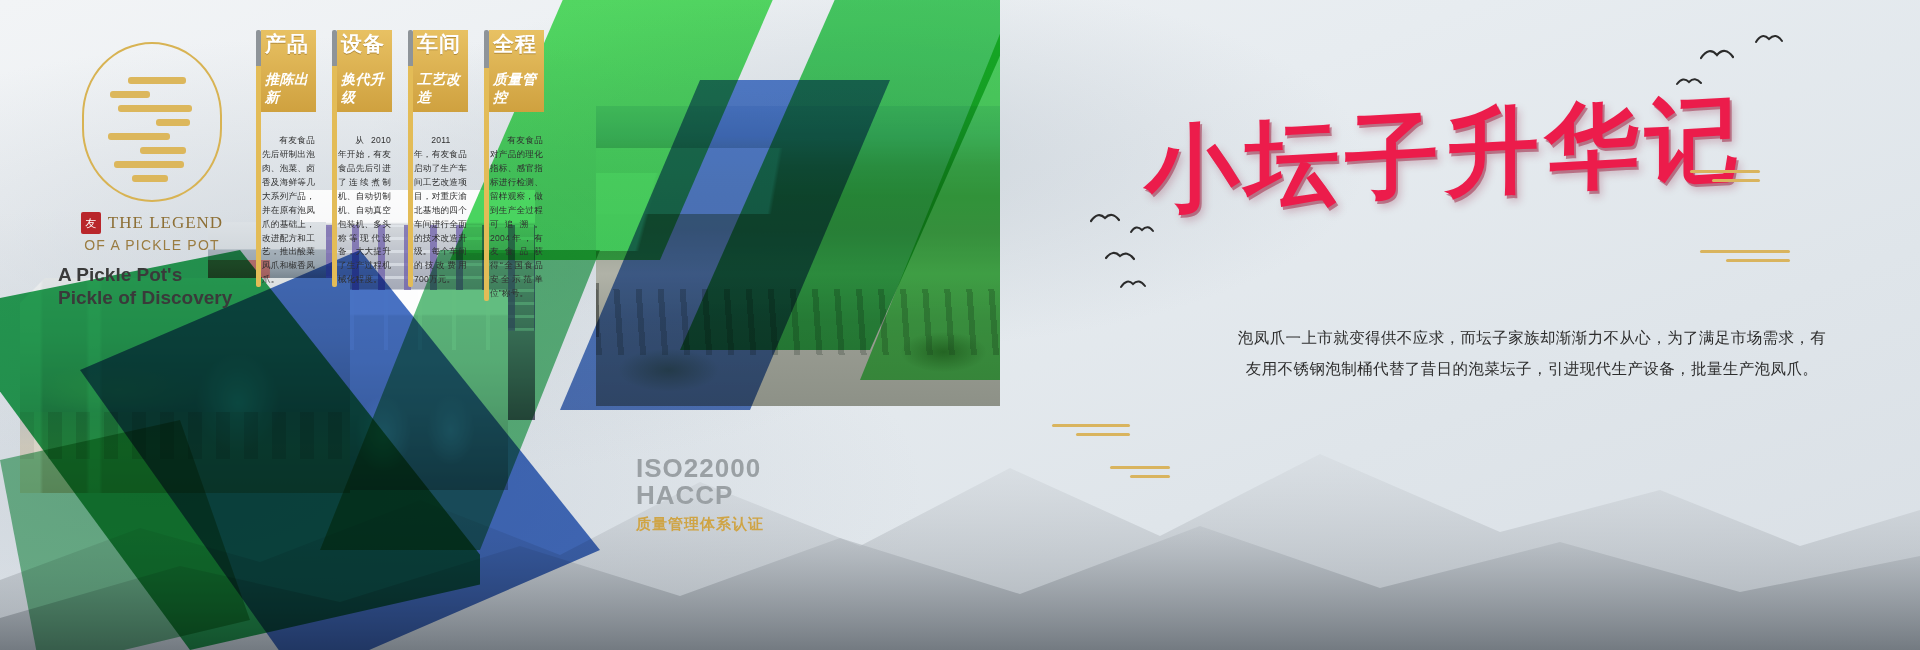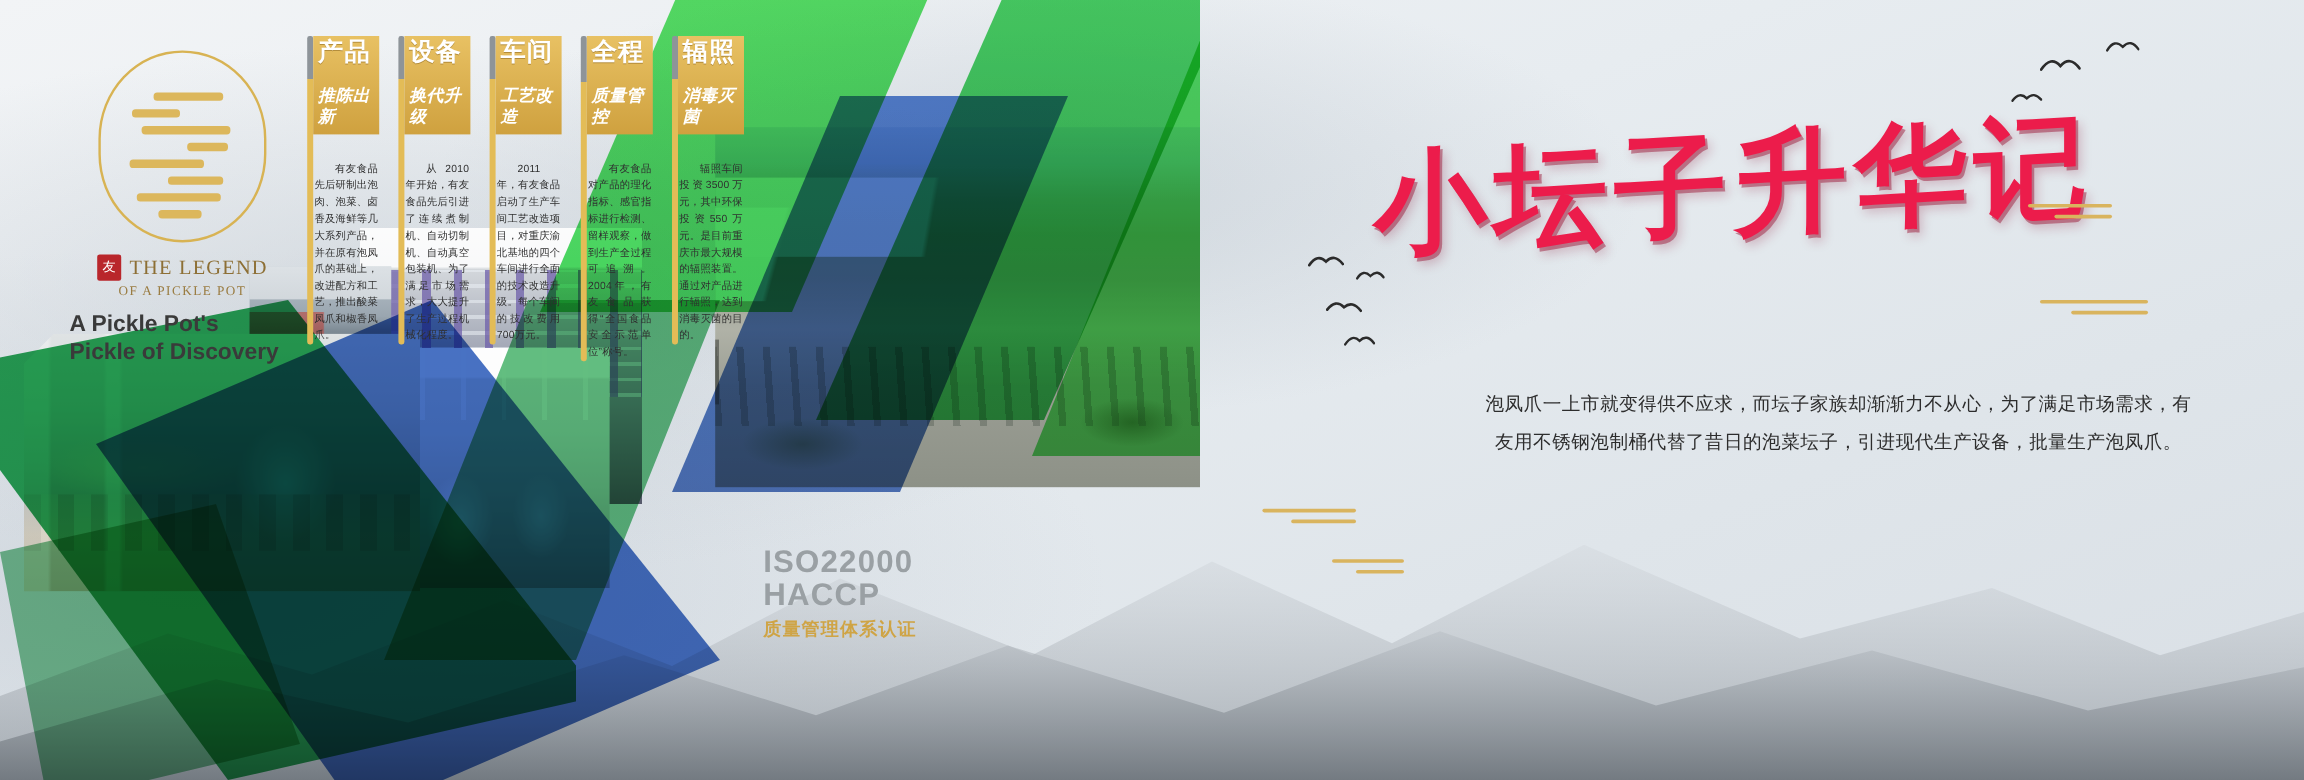--- a/index.html
+++ b/index.html
@@ -152,22 +152,22 @@
   .stamp {
     width:20px; height:22px; background:#b9262b; border-radius:2px;
     display:flex; align-items:center; justify-content:center;
     color:#fff; font-size:11px; line-height:1;
   }
   .brand-en {
     color:#8d6f35; font-family:"Liberation Serif","DejaVu Serif",serif;
     font-size:17px; letter-spacing:1px;
   }
   .brand-en2 {
-    color:#9a7c41; font-family:Liberation Serif, serif;
-    font-size:11px; letter-spacing:1.2px; margin-top:3px;
+    color:#9a7c41; font-family:Liberation Sans, sans-serif;
+    font-size:14px; letter-spacing:1.2px; margin-top:3px;
   }
   .cn-title {
     margin-top:18px; color:#2a2a2a; font-size:40px; line-height:1.12;
     font-family:"DejaVu Sans","Liberation Sans",sans-serif; font-weight:700;
     letter-spacing:2px; text-align:left; padding-left:6px;
   }
   .cn-title .l2 { padding-left:22px; }
   .en-sub {
     margin-top:10px; color:#3a3a3a; font-size:19px; line-height:1.22;
     text-align:left; padding-left:6px; font-weight:700;
@@ -315,21 +315,21 @@
       </div>
       <div class="rail"></div>
     </div>
 
     <div class="col" style="left:76px">
       <div class="stack">
         <div class="badge">
           <div class="big">设备</div>
           <div class="small">换代升级</div>
         </div>
-        <div class="body-cn">从2010年开始，有友食品先后引进了连续煮制机、自动切制机、自动真空包装机、为了满足市场需求，大大提升了生产过程机械化程度。</div>
+        <div class="body-cn">从2010年开始，有友食品先后引进了连续煮制机、自动切制机、自动真空包装机、多头称等现代设备，大大提升了生产过程机械化程度。</div>
       </div>
       <div class="rail"></div>
     </div>
 
     <div class="col" style="left:152px">
       <div class="stack">
         <div class="badge">
           <div class="big">车间</div>
           <div class="small">工艺改造</div>
         </div>
@@ -343,27 +343,20 @@
         <div class="badge">
           <div class="big">全程</div>
           <div class="small">质量管控</div>
         </div>
         <div class="body-cn">有友食品对产品的理化指标、感官指标进行检测、留样观察，做到生产全过程可追溯。2004年，有友食品获得“全国食品安全示范单位”称号。</div>
       </div>
       <div class="rail"></div>
     </div>
 
     <div class="col" style="left:304px">
-      <div class="stack">
-        <div class="badge">
-          <div class="big">辐照</div>
-          <div class="small">消毒灭菌</div>
-        </div>
-        <div class="body-cn">辐照车间投资3500万元，其中环保投资550万元。是目前重庆市最大规模的辐照装置。通过对产品进行辐照，达到消毒灭菌的目的。</div>
-      </div>
       <div class="rail"></div>
     </div>
   </div>
 
   <div class="iso">
     <div class="l">ISO22000</div>
     <div class="l">HACCP</div>
     <div class="cn">质量管理体系认证</div>
   </div>
 

